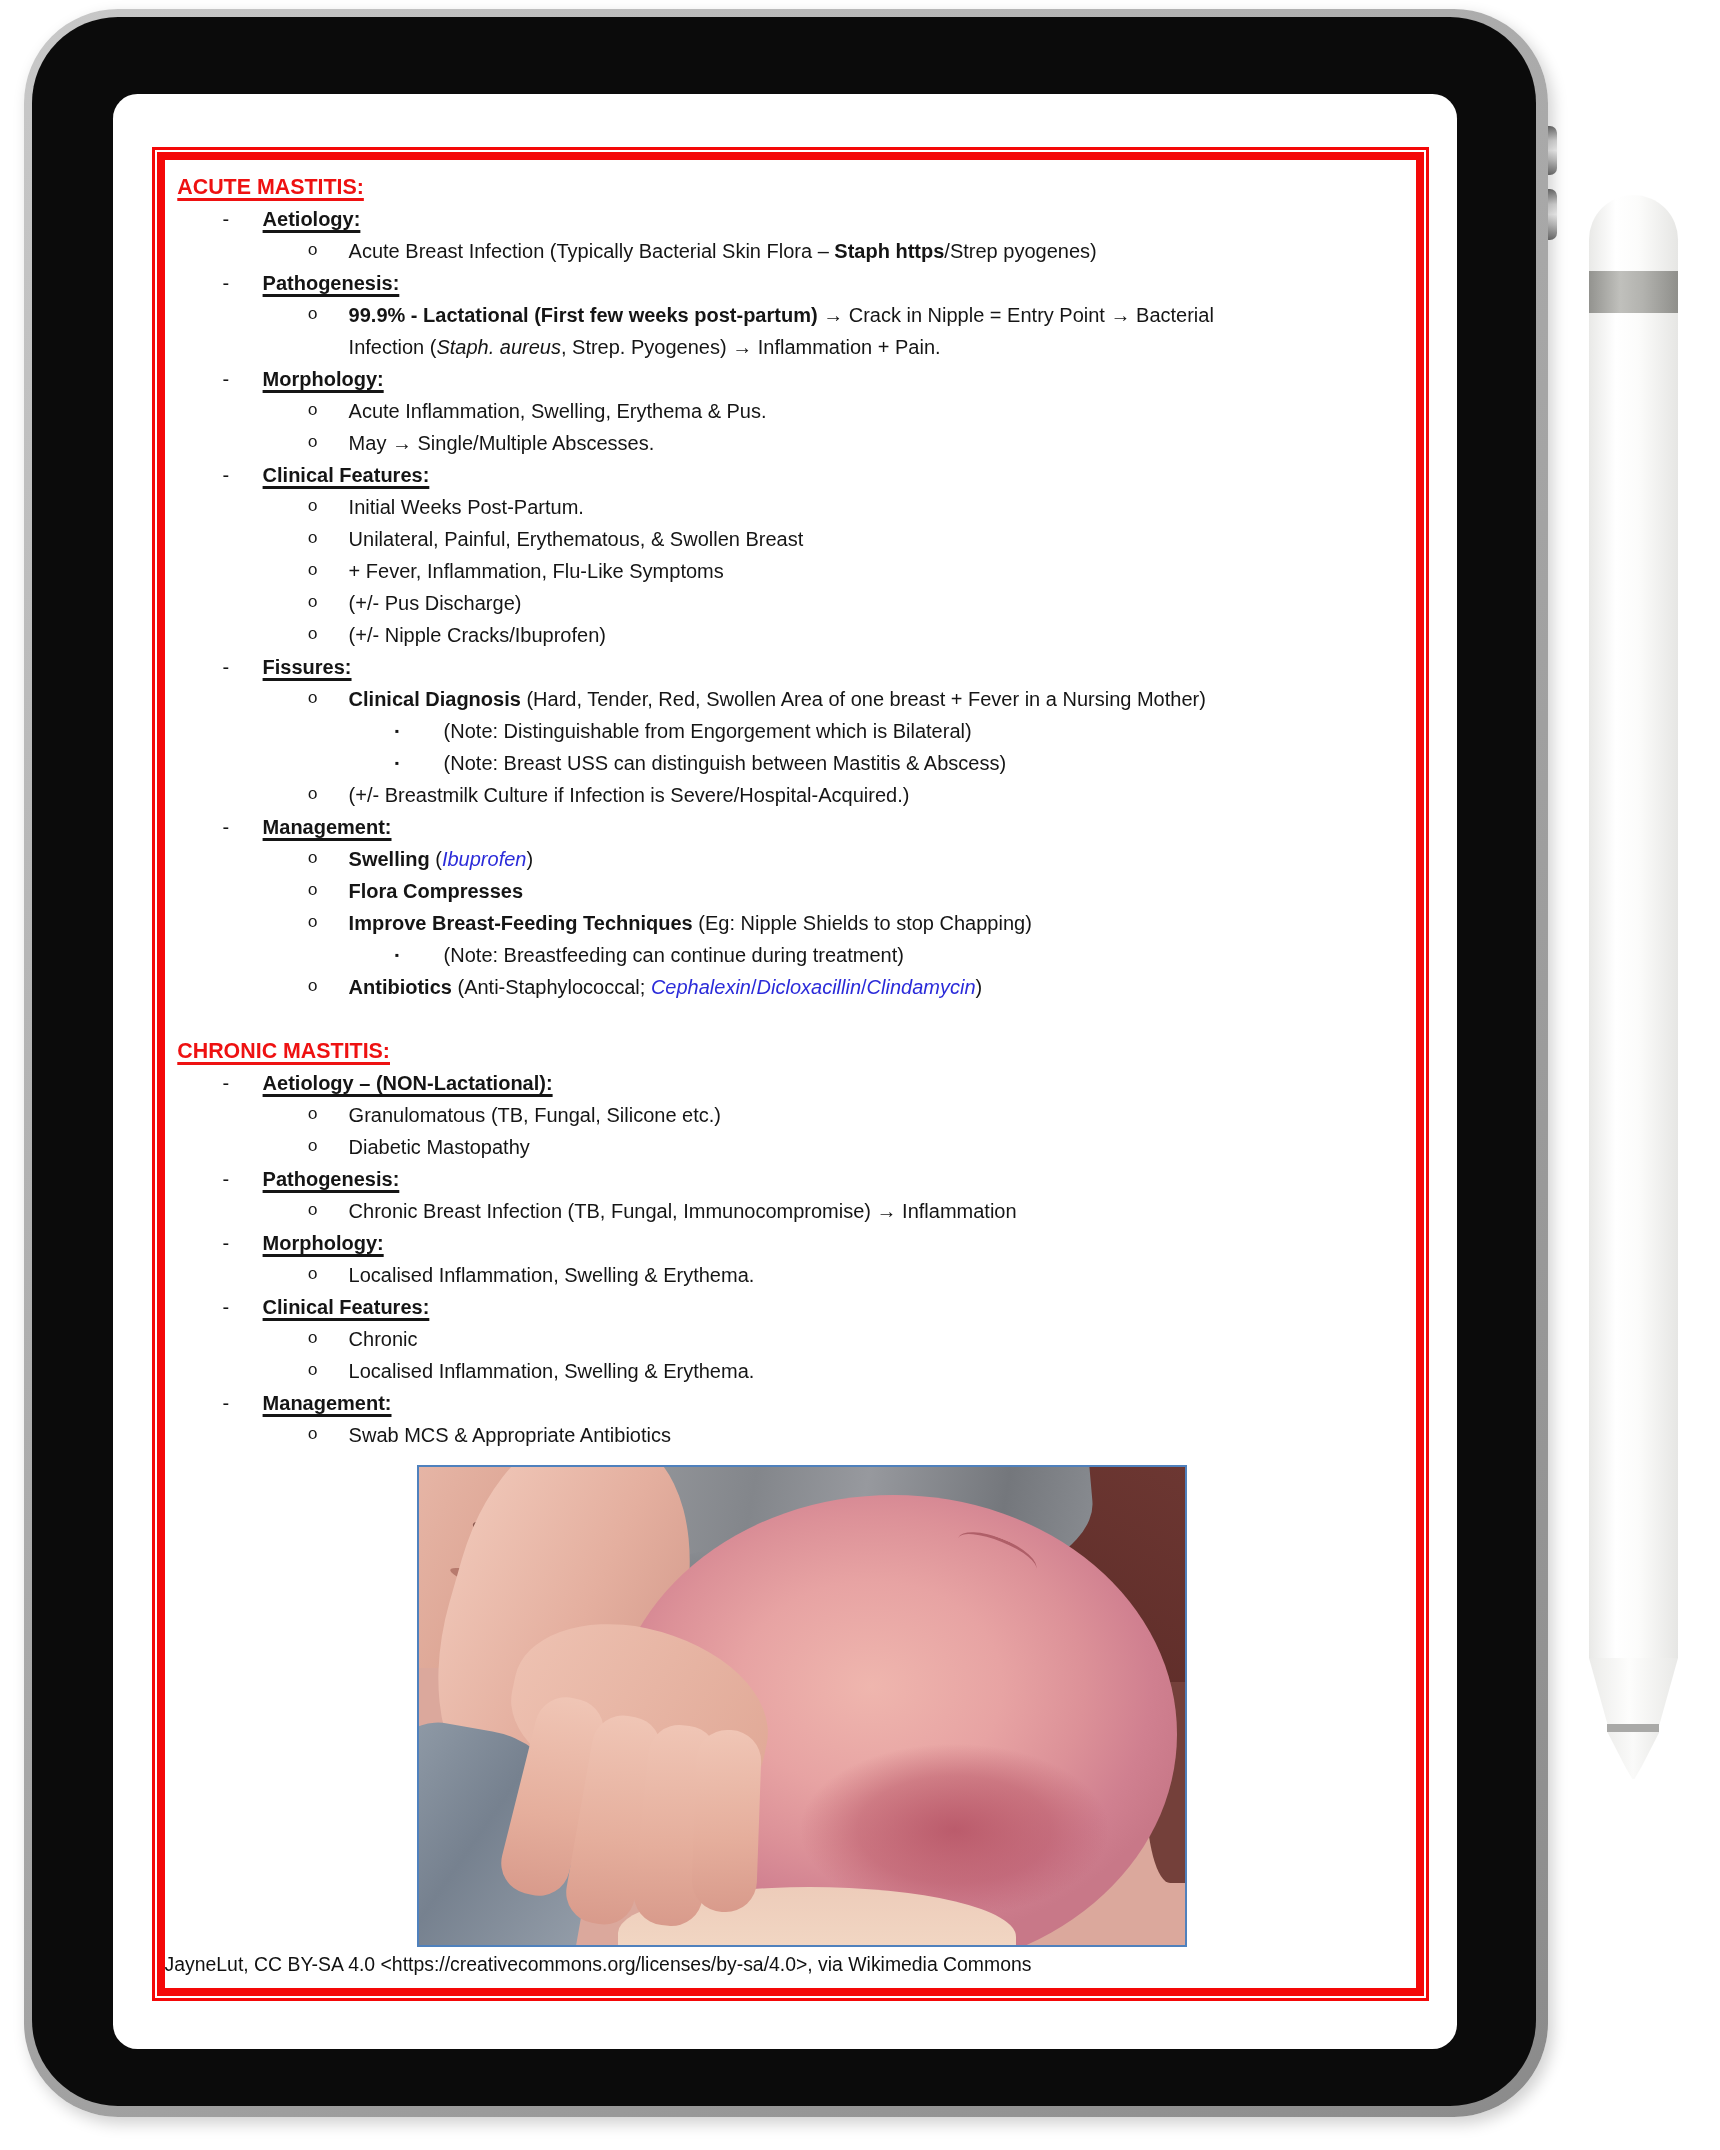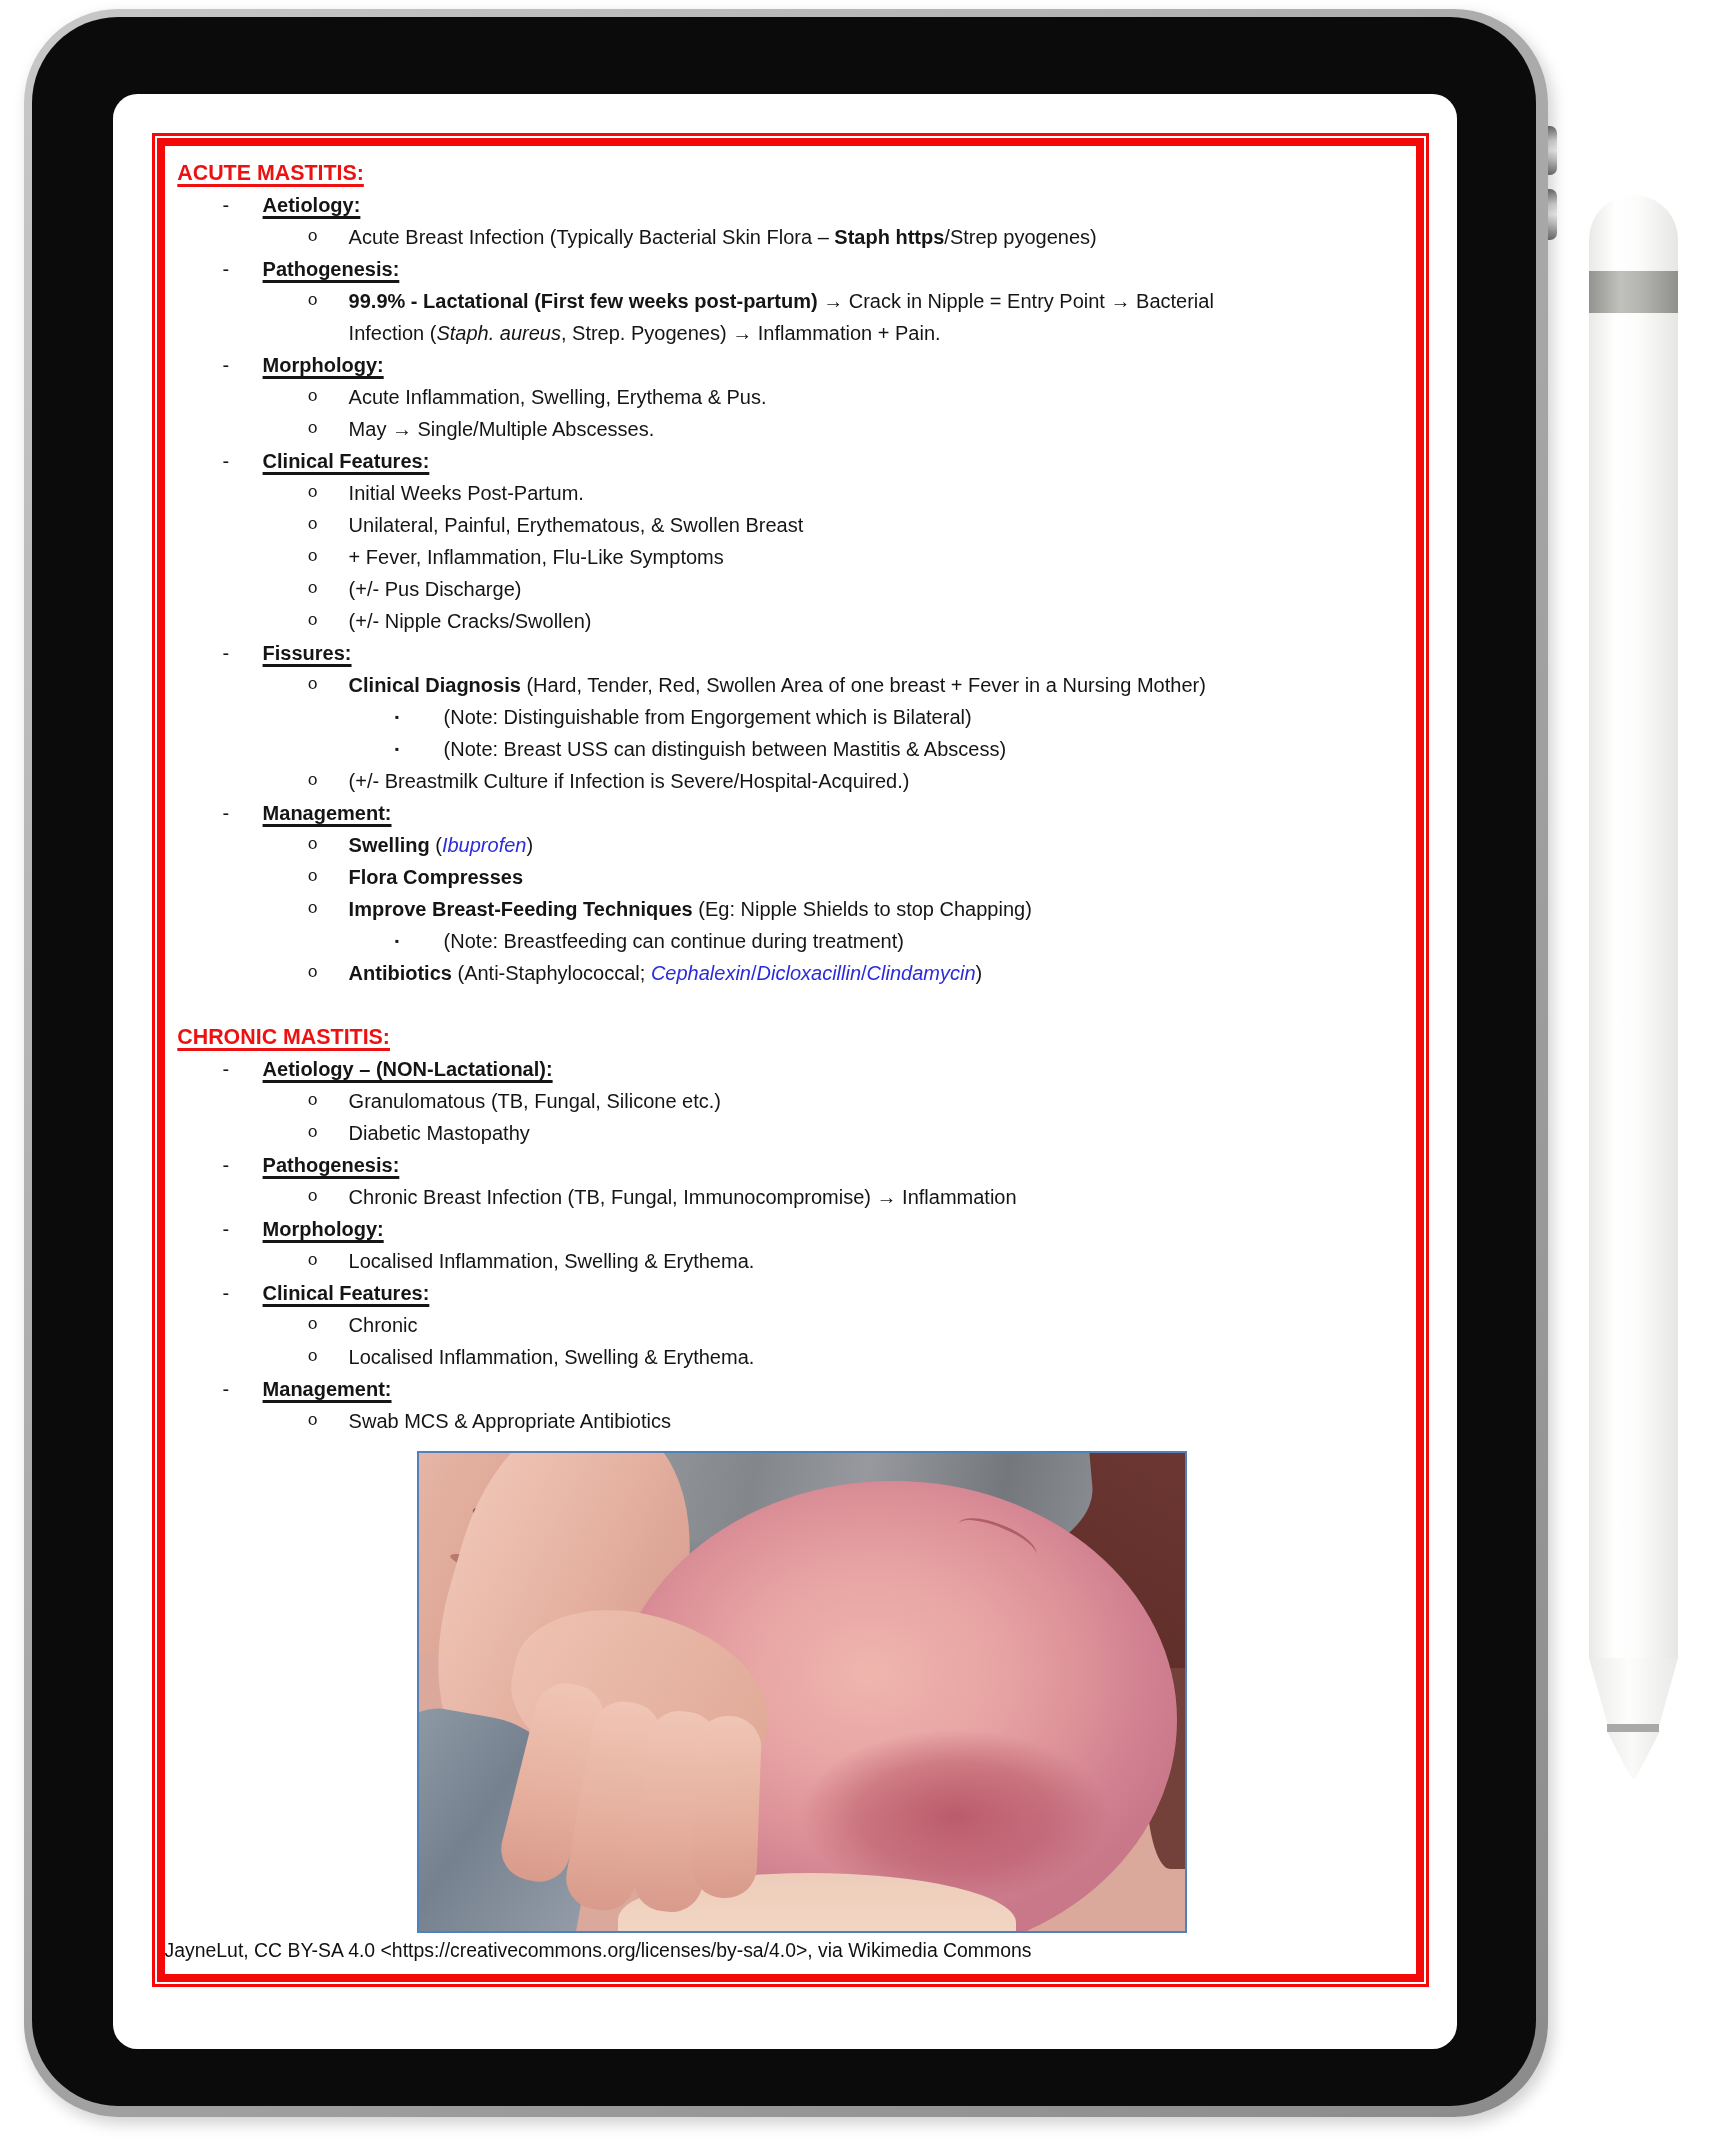--- a/index.html
+++ b/index.html
@@ -17,21 +17,21 @@
            background:linear-gradient(180deg,#6f6f6f 0%,#d6d6d6 30%,#efefef 50%,#c2c2c2 70%,#717171 100%);}
   .vol-up{top:126px;height:49px;}
   .vol-down{top:189px;height:51px;}
   .tablet{position:absolute;left:24px;top:9.2px;width:1524px;height:2108px;border-radius:94px;
           background:linear-gradient(135deg,#c8c8c8 0%,#a9a9a9 45%,#8b8b8b 100%);
           box-shadow:4.1px 6.1px 15.3px rgba(0,0,0,.18);}
   .bezel{position:absolute;left:7.6px;top:7.6px;right:12.2px;bottom:11.2px;border-radius:86px;background:#0b0b0b;}
   .screen{position:absolute;left:81px;top:77px;width:1344px;height:1955px;border-radius:24.5px;background:#ffffff;}
 
   
-  .page-frame{position:absolute;left:39px;top:39px;width:1271px;height:1848px;border:3.1px solid var(--red);}
+  .page-frame{position:absolute;left:39px;top:53px;width:1271px;height:1848px;border:3.1px solid var(--red);}
   
   .page-frame-inner{position:absolute;inset:2px;border:8.2px solid var(--red);}
   .doc{position:absolute;inset:0;padding-top:11.2px;font-size:20px;line-height:32px;color:#151515;}
 
   .line{position:relative;white-space:nowrap;}
   .heading{padding-left:12.7px;font-size:21.4px;}
   .l1{padding-left:98px;}
   .l2{padding-left:184px;}
   .l3{padding-left:279px;}
   .gap{height:32px;}
@@ -124,21 +124,21 @@
                   <div class="line l1"><span class="bullet">-</span><span class="b u">Pathogenesis:</span></div>
                   <div class="line l2"><span class="bullet">o</span><span class="b">99.9% - Lactational  (First few weeks post-partum)</span><span> → Crack in Nipple = Entry Point → Bacterial</span><br><span>Infection (</span><span class="i">Staph. aureus</span><span>, Strep. Pyogenes) → Inflammation + Pain.</span></div>
                   <div class="line l1"><span class="bullet">-</span><span class="b u">Morphology:</span></div>
                   <div class="line l2"><span class="bullet">o</span><span>Acute Inflammation, Swelling, Erythema &amp; Pus.</span></div>
                   <div class="line l2"><span class="bullet">o</span><span>May → Single/Multiple Abscesses.</span></div>
                   <div class="line l1"><span class="bullet">-</span><span class="b u">Clinical Features:</span></div>
                   <div class="line l2"><span class="bullet">o</span><span>Initial Weeks Post-Partum.</span></div>
                   <div class="line l2"><span class="bullet">o</span><span>Unilateral, Painful, Erythematous, &amp; Swollen Breast</span></div>
                   <div class="line l2"><span class="bullet">o</span><span>+ Fever, Inflammation, Flu-Like Symptoms</span></div>
                   <div class="line l2"><span class="bullet">o</span><span>(+/- Pus Discharge)</span></div>
-                  <div class="line l2"><span class="bullet">o</span><span>(+/- Nipple Cracks/Swollen)</span></div>
+                  <div class="line l2"><span class="bullet">o</span><span>(+/- Nipple Cracks/Ibuprofen)</span></div>
                   <div class="line l1"><span class="bullet">-</span><span class="b u">Fissures:</span></div>
                   <div class="line l2"><span class="bullet">o</span><span class="b">Clinical Diagnosis</span><span> (Hard, Tender, Red, Swollen Area of one breast + Fever in a Nursing Mother)</span></div>
                   <div class="line l3"><span class="bullet">▪</span><span>(Note: Distinguishable from Engorgement which is Bilateral)</span></div>
                   <div class="line l3"><span class="bullet">▪</span><span>(Note: Breast USS can distinguish between Mastitis &amp; Abscess)</span></div>
                   <div class="line l2"><span class="bullet">o</span><span>(+/- Breastmilk Culture if Infection is Severe/Hospital-Acquired.)</span></div>
                   <div class="line l1"><span class="bullet">-</span><span class="b u">Management:</span></div>
                   <div class="line l2"><span class="bullet">o</span><span class="b">Swelling</span><span> (</span><span class="i blue">Ibuprofen</span><span>)</span></div>
                   <div class="line l2"><span class="bullet">o</span><span class="b">Flora Compresses</span></div>
                   <div class="line l2"><span class="bullet">o</span><span class="b">Improve Breast-Feeding Techniques</span><span> (Eg: Nipple Shields to stop Chapping)</span></div>
                   <div class="line l3"><span class="bullet">▪</span><span>(Note: Breastfeeding can continue during treatment)</span></div>

